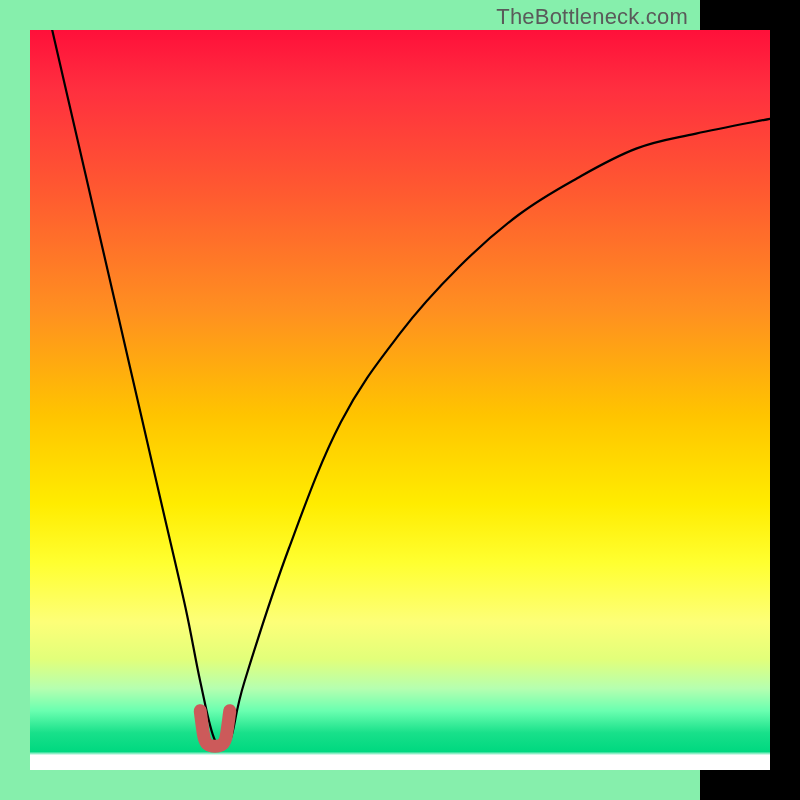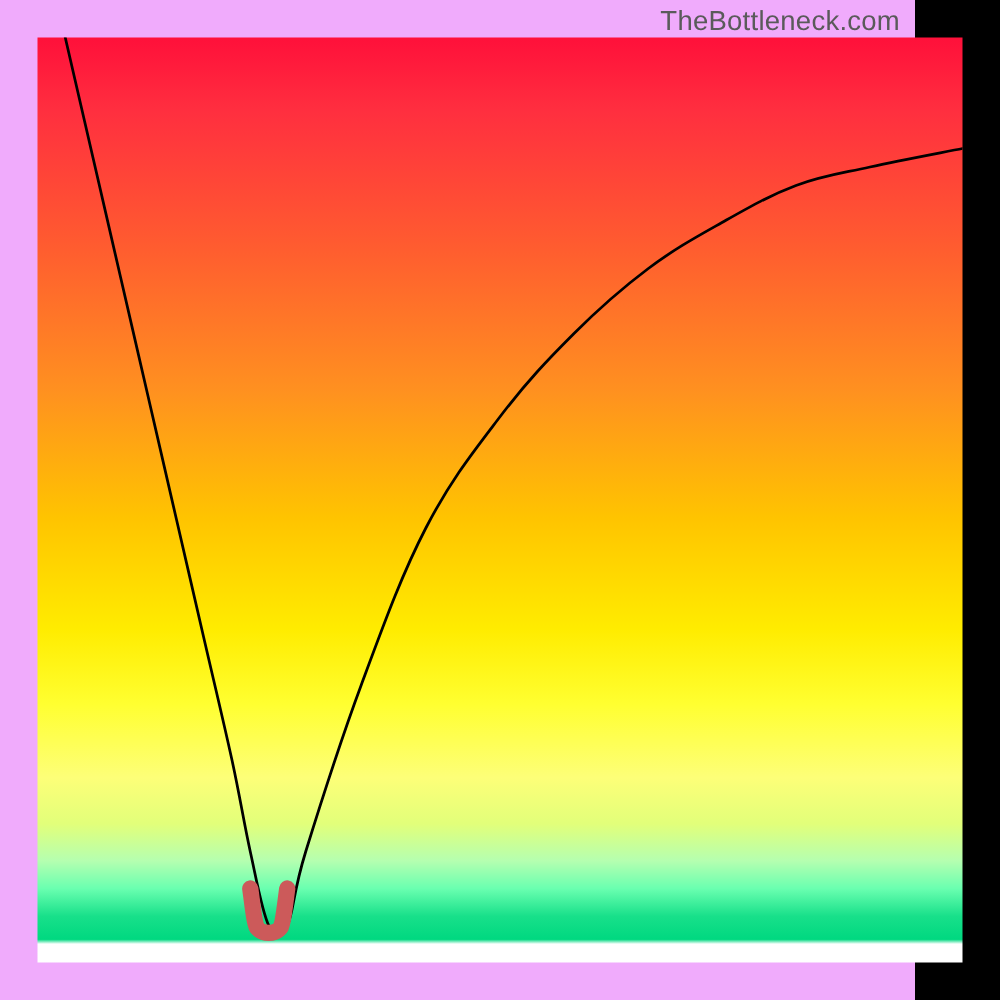--- a/index.html
+++ b/index.html
@@ -8,22 +8,21 @@
     width: 800px;
     height: 800px;
     overflow: hidden;
     background: #000;
     font-family: Arial, Helvetica, sans-serif;
   }
   .frame {
     position: relative;
     width: 700px;
     height: 800px;
-    background: #f0abfc;
-    padding-left: 32px;
+    background: #86efac;
   }
   .plot-area {
     position: absolute;
     left: 30px;
     top: 30px;
     width: 740px;
     height: 740px;
     background: linear-gradient(to bottom,
       #ff103a 0%,
       #ff2f3f 8%,

